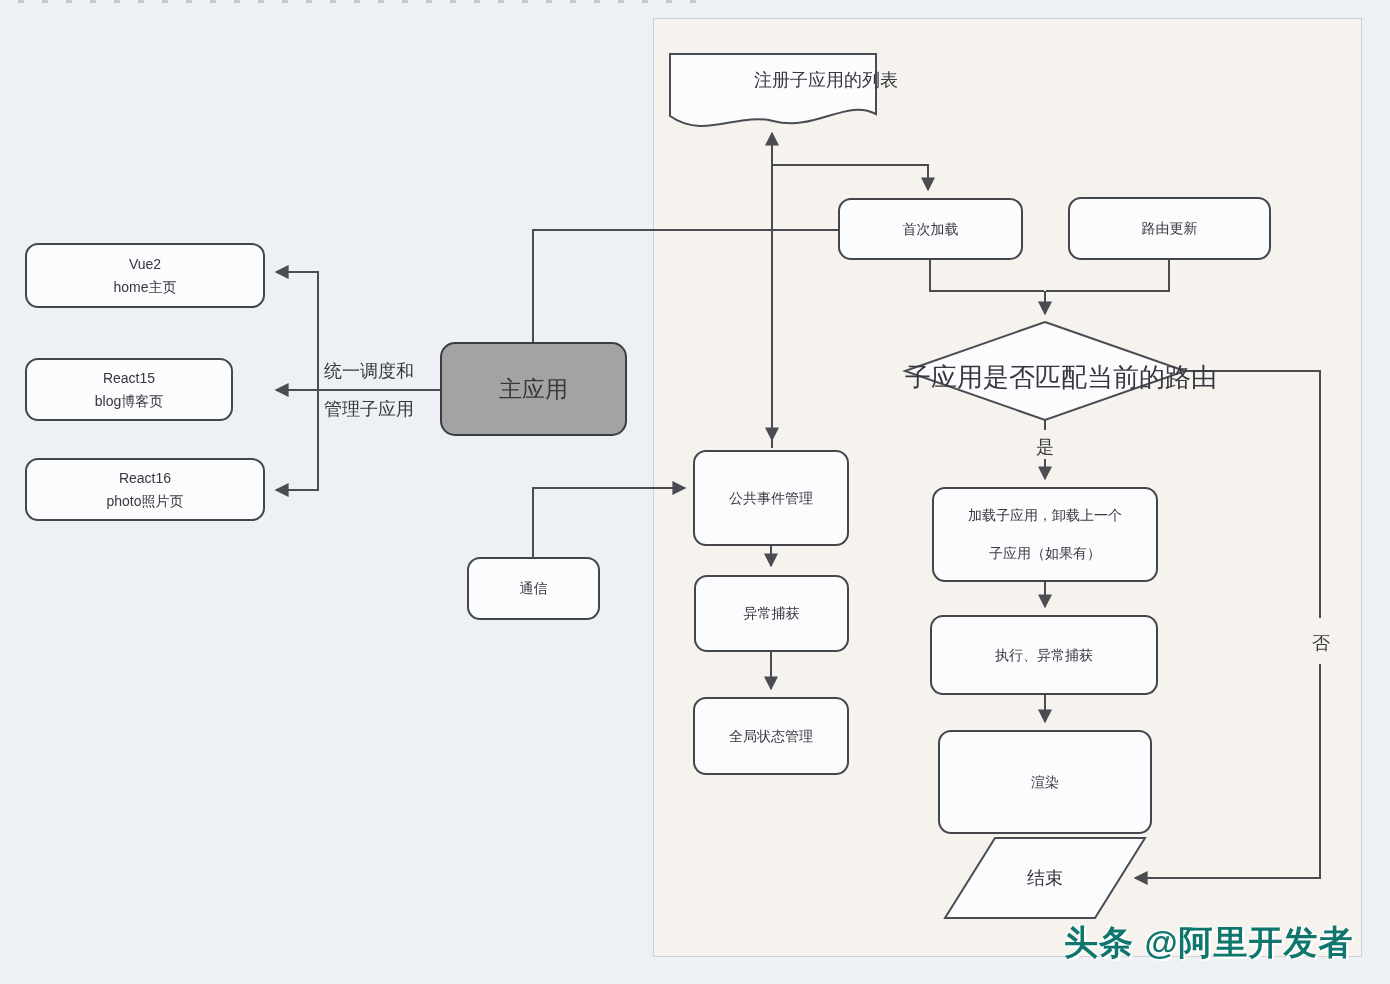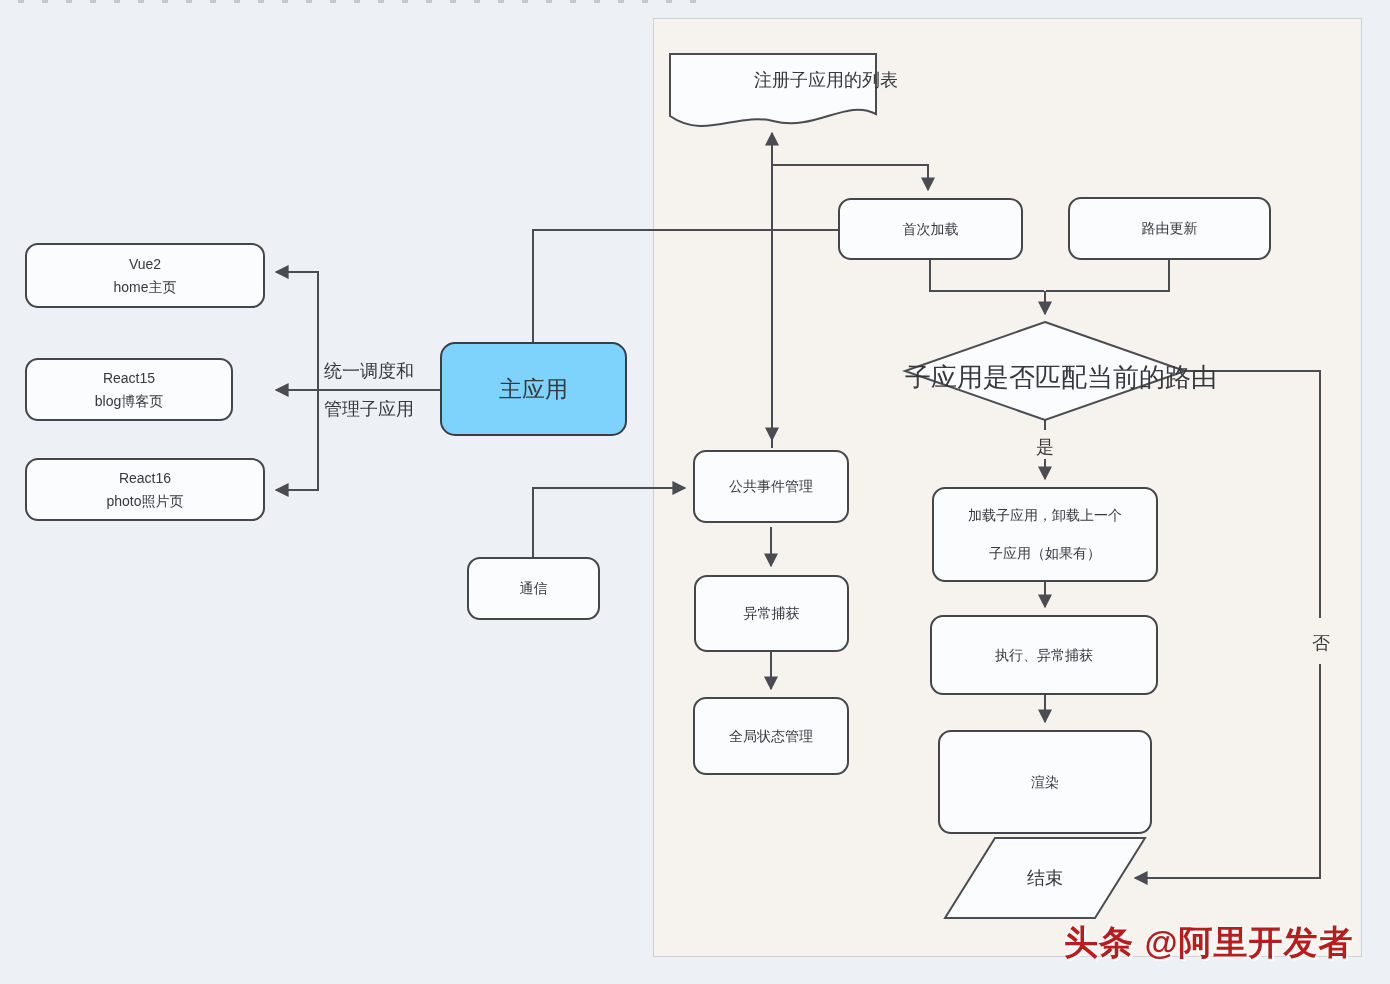--- a/index.html
+++ b/index.html
@@ -20,31 +20,31 @@
     background:repeating-linear-gradient(90deg,#8d98a3 0 6px,transparent 6px 24px);
   }
   svg.overlay{position:absolute;left:0;top:0;pointer-events:none;}
   
   .node{
     position:absolute;box-sizing:border-box;
     border:2px solid #45464b;border-radius:13px;background:#fbfcfd;
     display:flex;flex-direction:column;align-items:center;justify-content:center;
     font-size:14px;line-height:1.6;text-align:center;white-space:nowrap;
   }
-  .node.accent{background:#7dd3fc;border-color:#3c3d43;font-size:23px;border-radius:15px;}
+  .node.accent{background:#a3a3a3;border-color:#3c3d43;font-size:23px;border-radius:15px;}
   
   .lbl{position:absolute;font-size:18px;white-space:nowrap;}
   .lbl.center{text-align:center;}
   #dispatch-label{line-height:38px;}
   #diamond-label{width:280px;font-size:26px;}
   #doc-label{width:228px;text-align:right;}
   #end-label{width:150px;text-align:center;}
   #watermark{
     position:absolute;left:1064px;top:920px;font-size:34px;font-weight:bold;
-    letter-spacing:1px;color:#b91c1c;white-space:nowrap;
+    letter-spacing:1px;color:#0f766e;white-space:nowrap;
     text-shadow:2px 2px 0 rgba(255,255,255,.95),-1px -1px 0 rgba(255,255,255,.55),0 0 6px rgba(255,255,255,.8);
   }
 </style>
 </head>
 <body>
 
 <div id="stage">
 
   <div id="remnant"></div>
 
@@ -141,21 +141,21 @@
 
   <div class="node" style="left:930px;top:615px;width:228px;height:80px;">
     <span>执行、异常捕获</span>
   </div>
   <div class="node" style="left:938px;top:730px;width:214px;height:104px;">
     <span>渲染</span>
   </div>
 
   <div class="lbl" id="end-label" style="left:970px;top:866px;">结束</div>
 
-  <div class="node" style="left:693px;top:450px;width:156px;height:73px;">
+  <div class="node" style="left:693px;top:450px;width:156px;height:96px;">
     <span>公共事件管理</span>
   </div>
   <div class="node" style="left:694px;top:575px;width:155px;height:77px;">
     <span>异常捕获</span>
   </div>
   <div class="node" style="left:693px;top:697px;width:156px;height:78px;">
     <span>全局状态管理</span>
   </div>
 
   <div id="watermark">头条 @阿里开发者</div>

